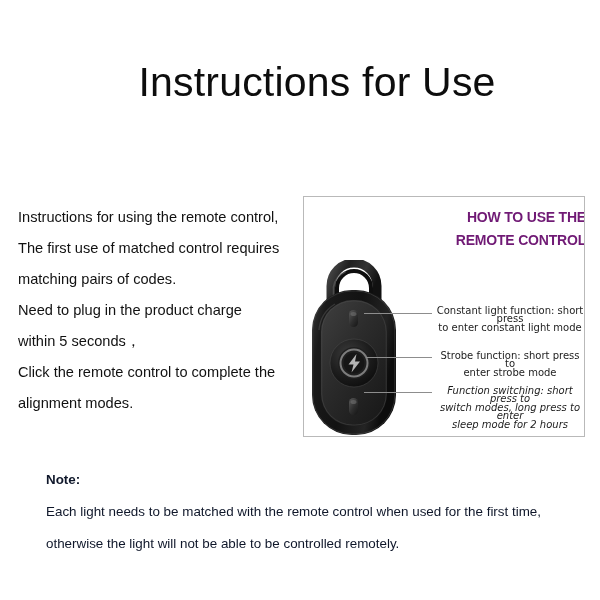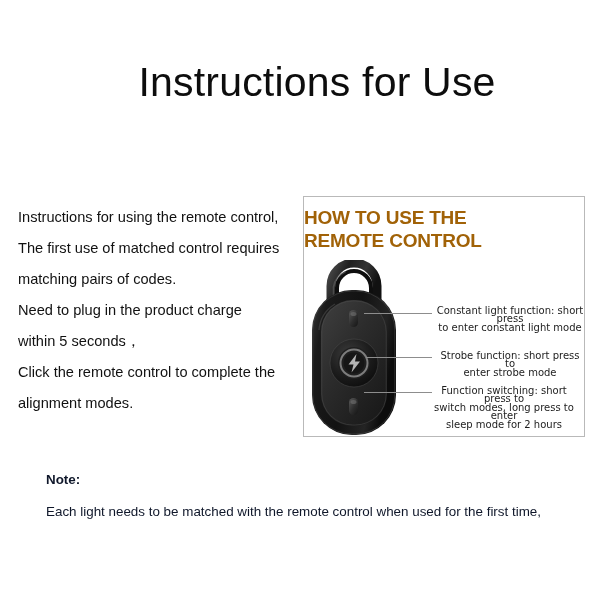--- a/index.html
+++ b/index.html
@@ -56,26 +56,26 @@
     border: 1px solid #b9b9b9;
     background: #ffffff;
     box-sizing: border-box;
     overflow: hidden;
   }
   #panel-heading {
     position: absolute;
     left: 0;
     top: 9px;
     width: 282px;
-    text-align: left;
-    font-size: 19px;
+    text-align: right;
+    font-size: 14px;
     line-height: 23px;
     font-weight: bold;
     letter-spacing: -0.2px;
-    color: #a16207;
+    color: #701a75;
   }
 
   
   #remote-illustration {
     position: absolute;
     left: 5px;
     top: 63px;
     width: 135px;
     height: 178px;
   }
@@ -85,21 +85,21 @@
     position: absolute;
     font-family: "DejaVu Sans", sans-serif;
     font-size: 10px;
     line-height: 8.4px;
     color: #1c1c1c;
     width: 152px;
     text-align: center;
   }
   #annotation-0 { left: 130px; top: 110px; }
   #annotation-1 { left: 130px; top: 155px; }
-  #annotation-2 { left: 124px; top: 190px; }
+  #annotation-2 { left: 130px; top: 190px; font-style: italic; }
 
   .leader-line {
     position: absolute;
     height: 1px;
     background: #8d8d8d;
   }
   #leader-0 { left: 60px; top: 116px; width: 68px; }
   #leader-1 { left: 62px; top: 160px; width: 66px; }
   #leader-2 { left: 60px; top: 195px; width: 68px; }
 
@@ -224,13 +224,14 @@
   <div class="annotation" id="annotation-2">
     <div>Function switching: short press to</div>
     <div>switch modes, long press to enter</div>
     <div>sleep mode for 2 hours</div>
   </div>
 </div>
 
 <div id="note-block">
   <div class="note-line note-heading">Note:</div>
   <div class="note-line">Each light needs to be matched with the remote control when used for the first time,</div>
+  <div class="note-line">otherwise the light will not be able to be controlled remotely.</div>
 </div>
 
 </body></html>

